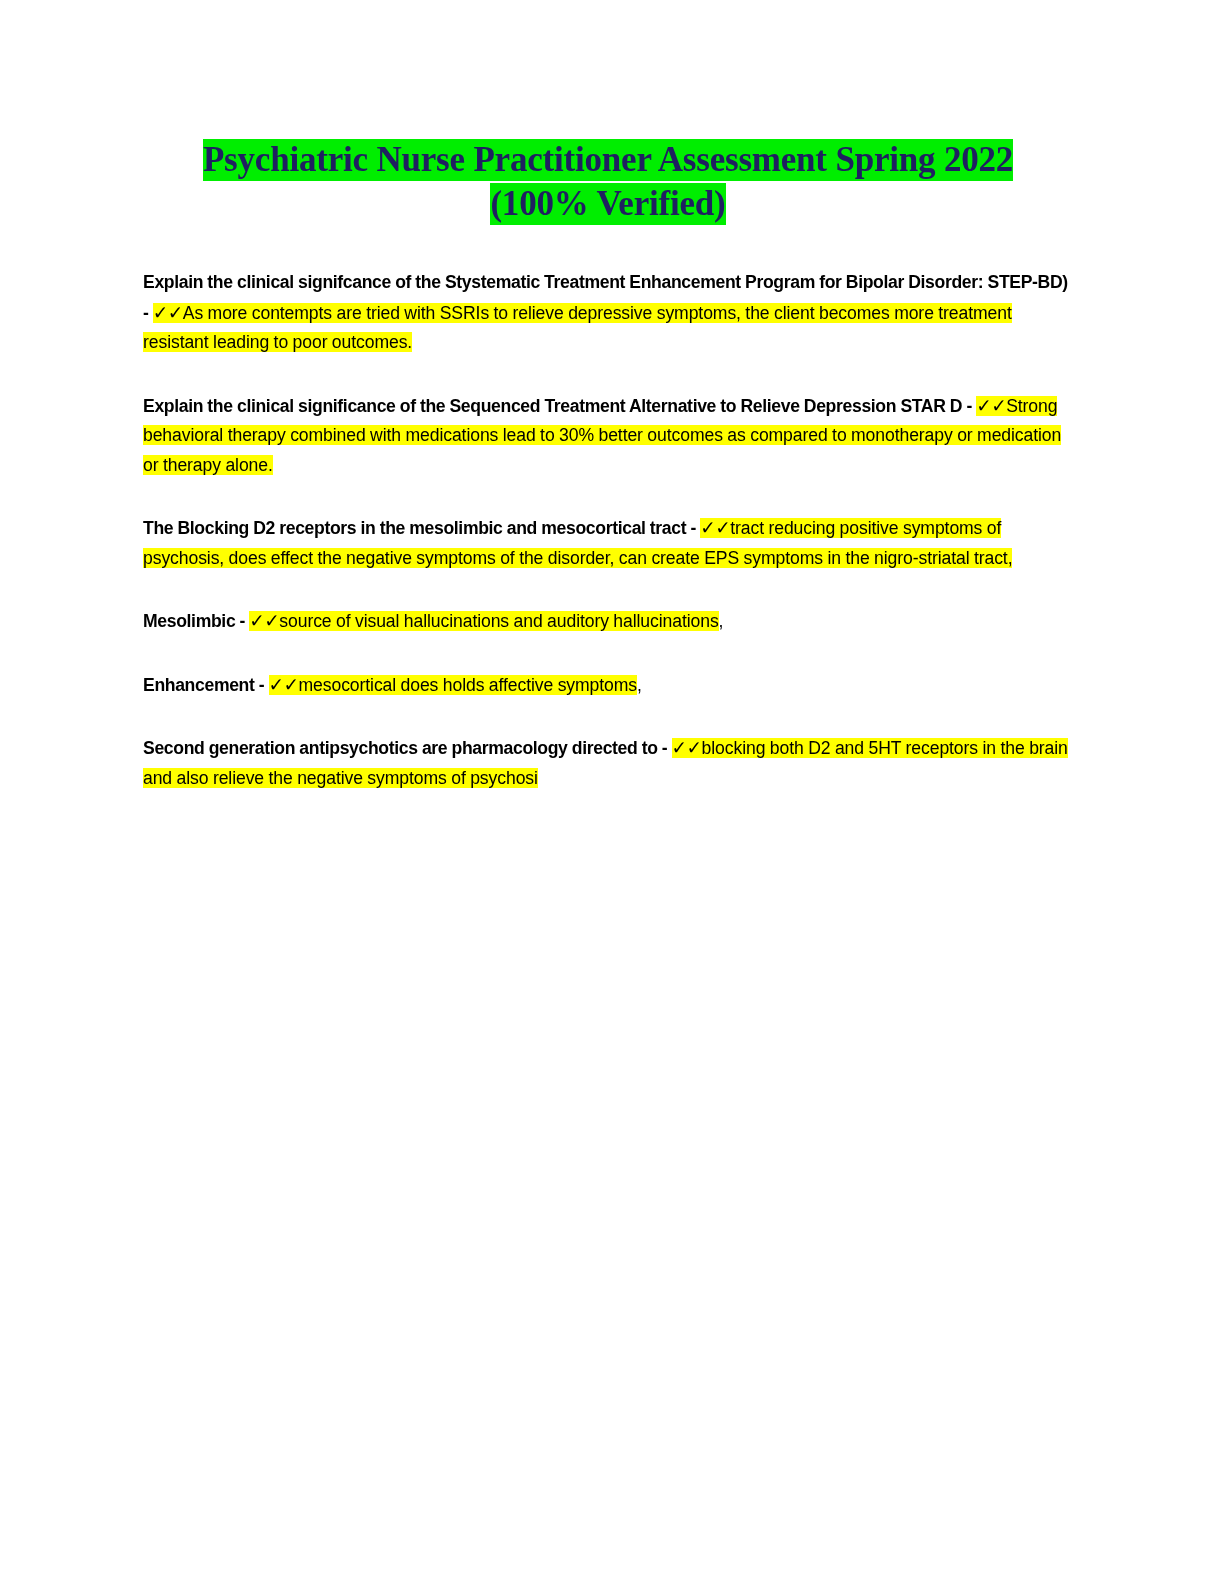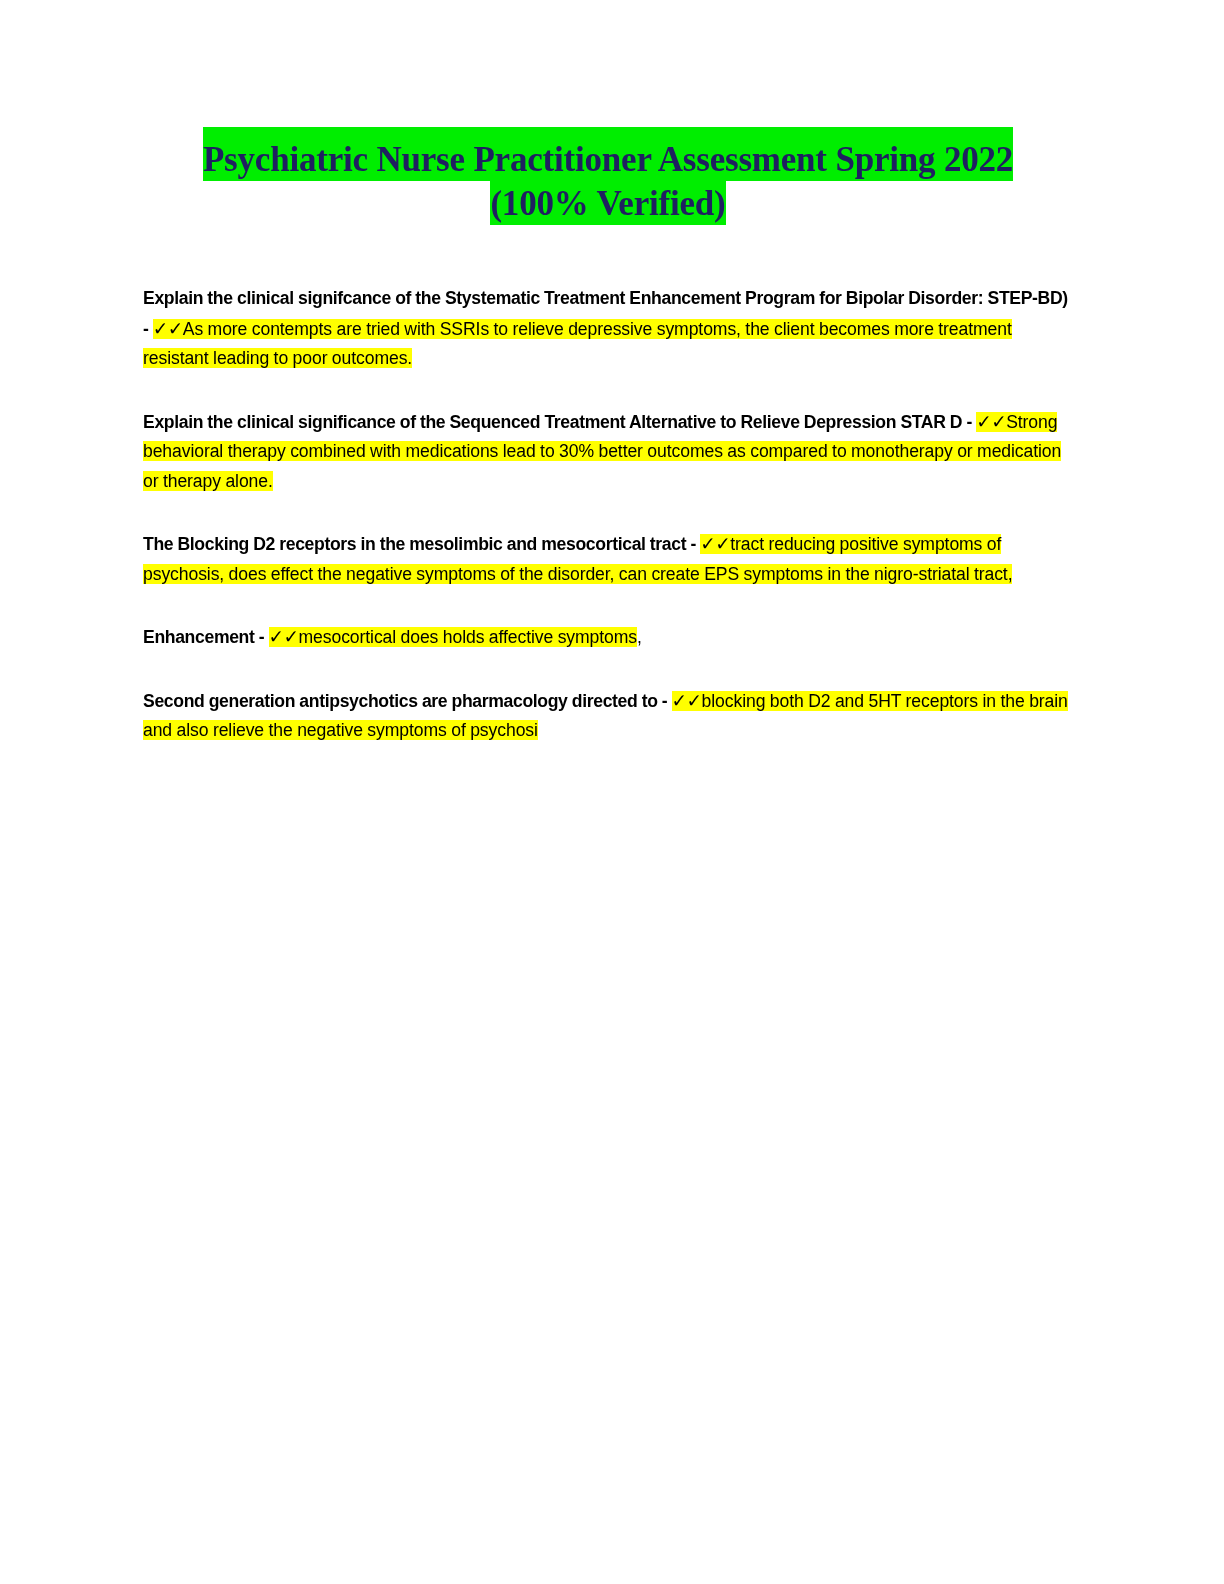--- a/index.html
+++ b/index.html
@@ -31,37 +31,37 @@
     line-height: 44px;
     color: #1f2060;
     letter-spacing: -0.2px;
   }
 
   .title-line {
     display: inline;
     background-color: #00ee00;
     box-decoration-break: clone;
     -webkit-box-decoration-break: clone;
-    padding: 13px 0 2px 0;
+    padding: 1px 0 2px 0;
   }
 
   
   .body-area {
     position: absolute;
     left: 143px;
     top: 268px;
     width: 930px;
     font-family: "Liberation Sans", "DejaVu Sans", sans-serif;
     font-size: 17.6px;
     line-height: 29.5px;
     color: #000000;
   }
 
   .qa {
-    margin: 16px 0 33px 0;
+    margin: 0 0 33px 0;
     padding: 0;
     text-align: left;
     word-spacing: -0.3px;
   }
 
   .qa:last-child {
     margin-bottom: 0;
   }
 
   .q {
@@ -102,17 +102,18 @@
     </div>
     <div>
       <span class="title-line">(100% Verified)</span>
     </div>
   </div>
 
   <div class="body-area" id="body-area">
       <p class="qa"><span class="q">Explain the clinical signifcance of the Stystematic Treatment Enhancement Program for Bipolar Disorder: STEP-BD) - </span><span class="a"><span class="check">✓✓</span><span>As more contempts are tried with SSRIs to relieve depressive symptoms, the client becomes more treatment resistant leading to poor outcomes.</span></span></p>
       <p class="qa"><span class="q">Explain the clinical significance of the Sequenced Treatment Alternative to Relieve Depression STAR D - </span><span class="a"><span class="check">✓✓</span><span>Strong behavioral therapy combined with medications lead to 30% better outcomes as compared to monotherapy or medication or therapy alone.</span></span></p>
       <p class="qa"><span class="q">The Blocking D2 receptors in the mesolimbic and mesocortical tract - </span><span class="a"><span class="check">✓✓</span><span>tract reducing positive symptoms of psychosis, does effect the negative symptoms of the disorder, can create EPS symptoms in the nigro-striatal tract,</span></span></p>
+      <p class="qa"><span class="q">Mesolimbic - </span><span class="a"><span class="check">✓✓</span><span>source of visual hallucinations and auditory hallucinations</span></span><span class="tail">,</span></p>
       <p class="qa"><span class="q">Enhancement - </span><span class="a"><span class="check">✓✓</span><span>mesocortical does holds affective symptoms</span></span><span class="tail">,</span></p>
       <p class="qa"><span class="q">Second generation antipsychotics are pharmacology directed to - </span><span class="a"><span class="check">✓✓</span><span>blocking both D2 and 5HT receptors in the brain and also relieve the negative symptoms of psychosi</span></span></p>
     </div>
 
 </div>
 
 </body></html>

